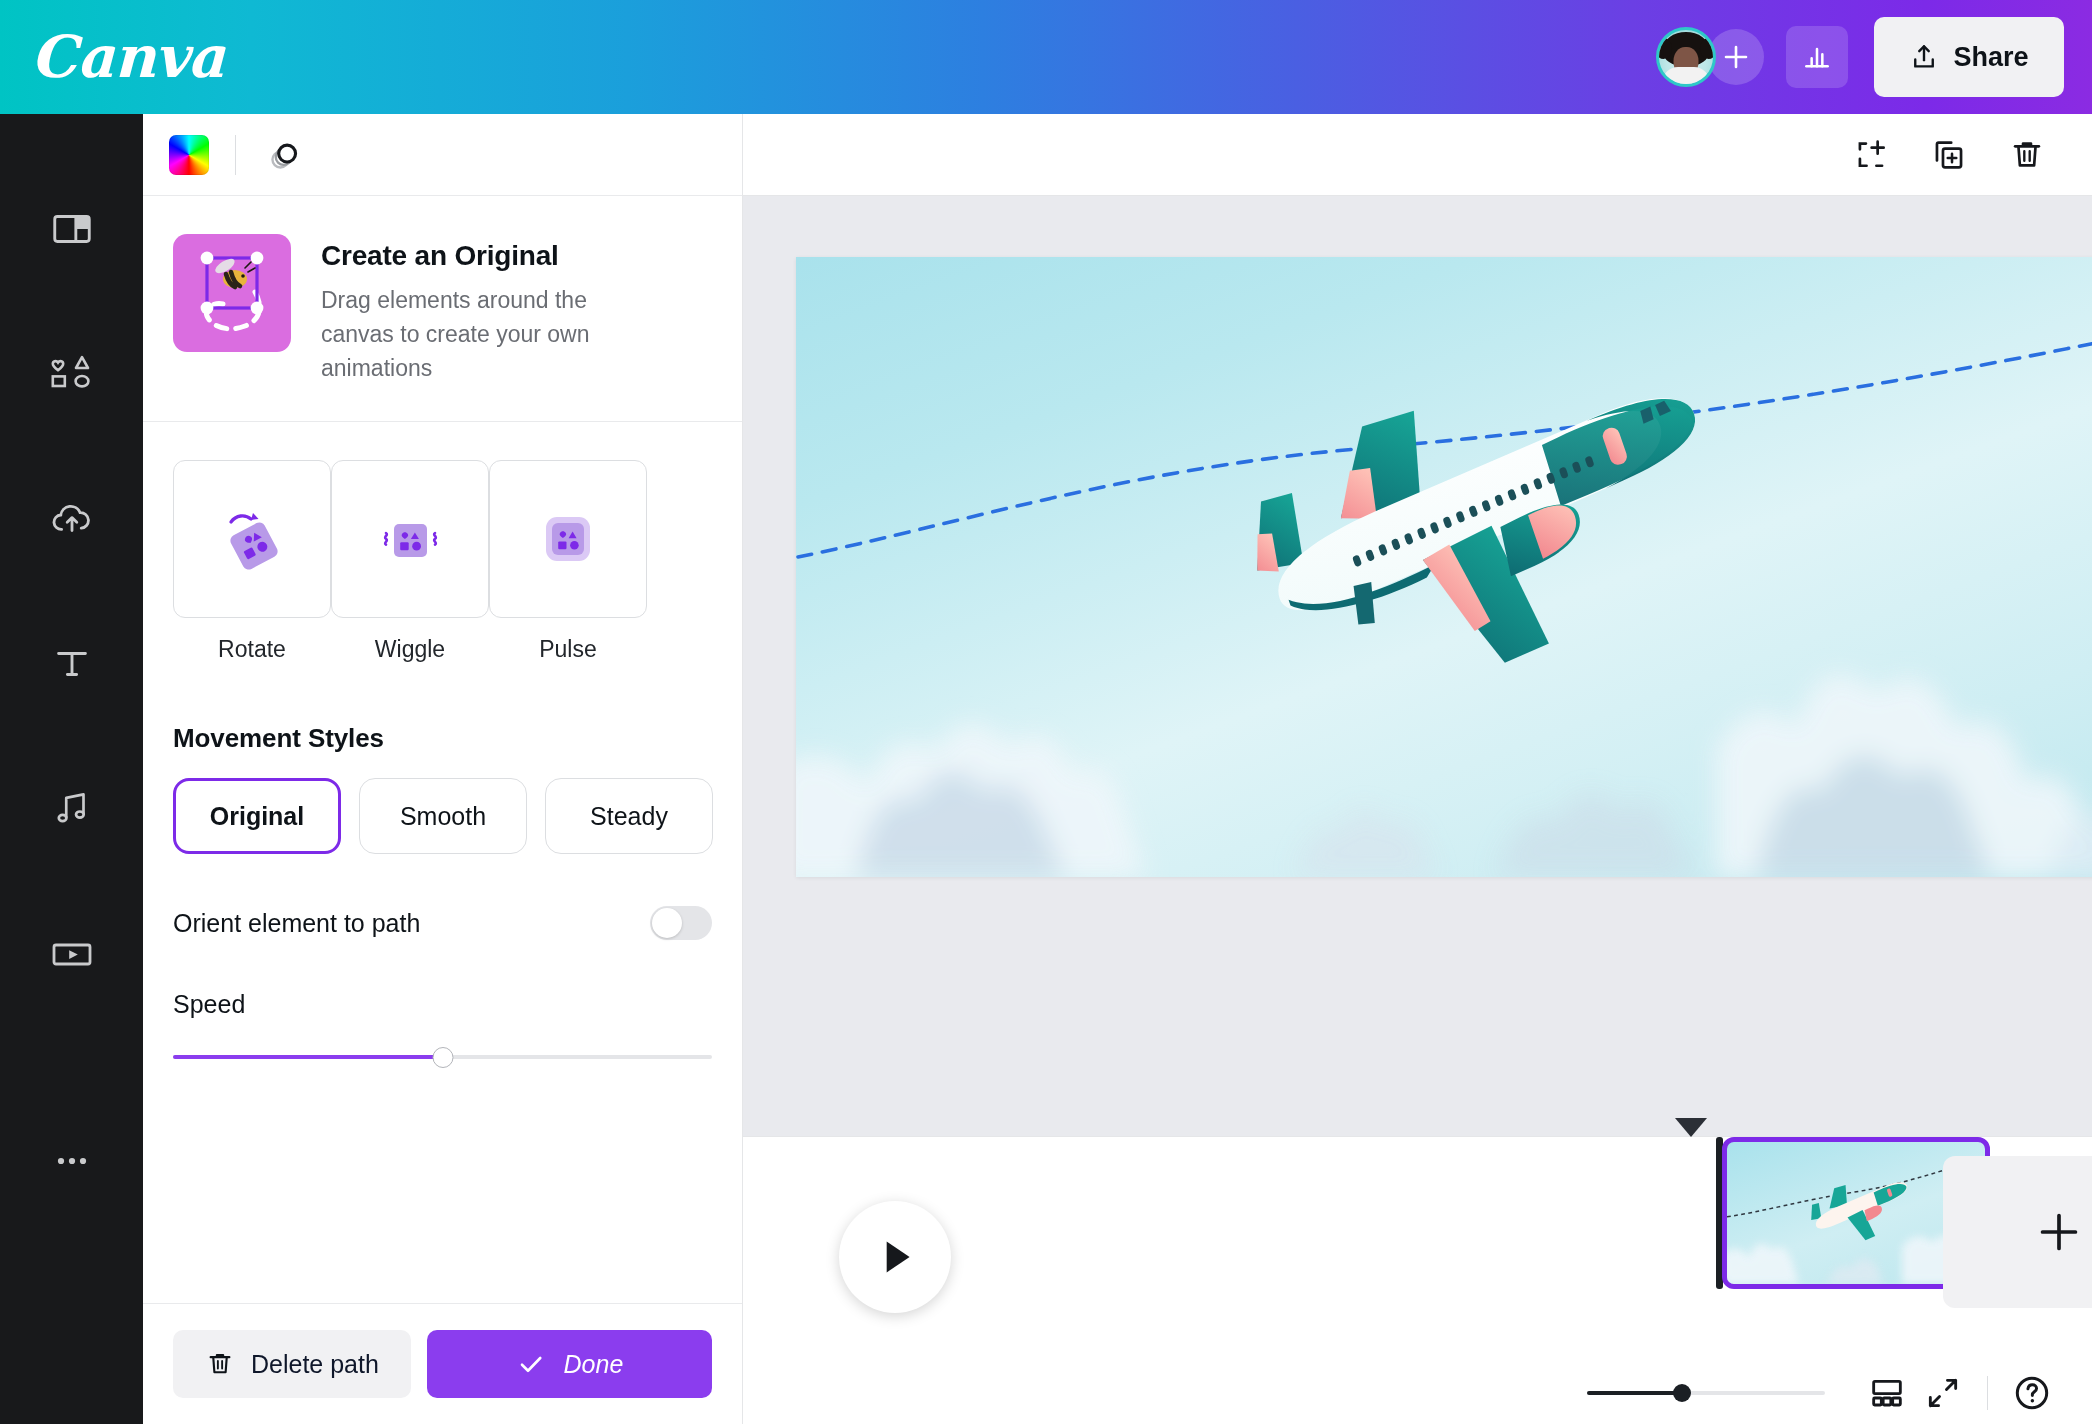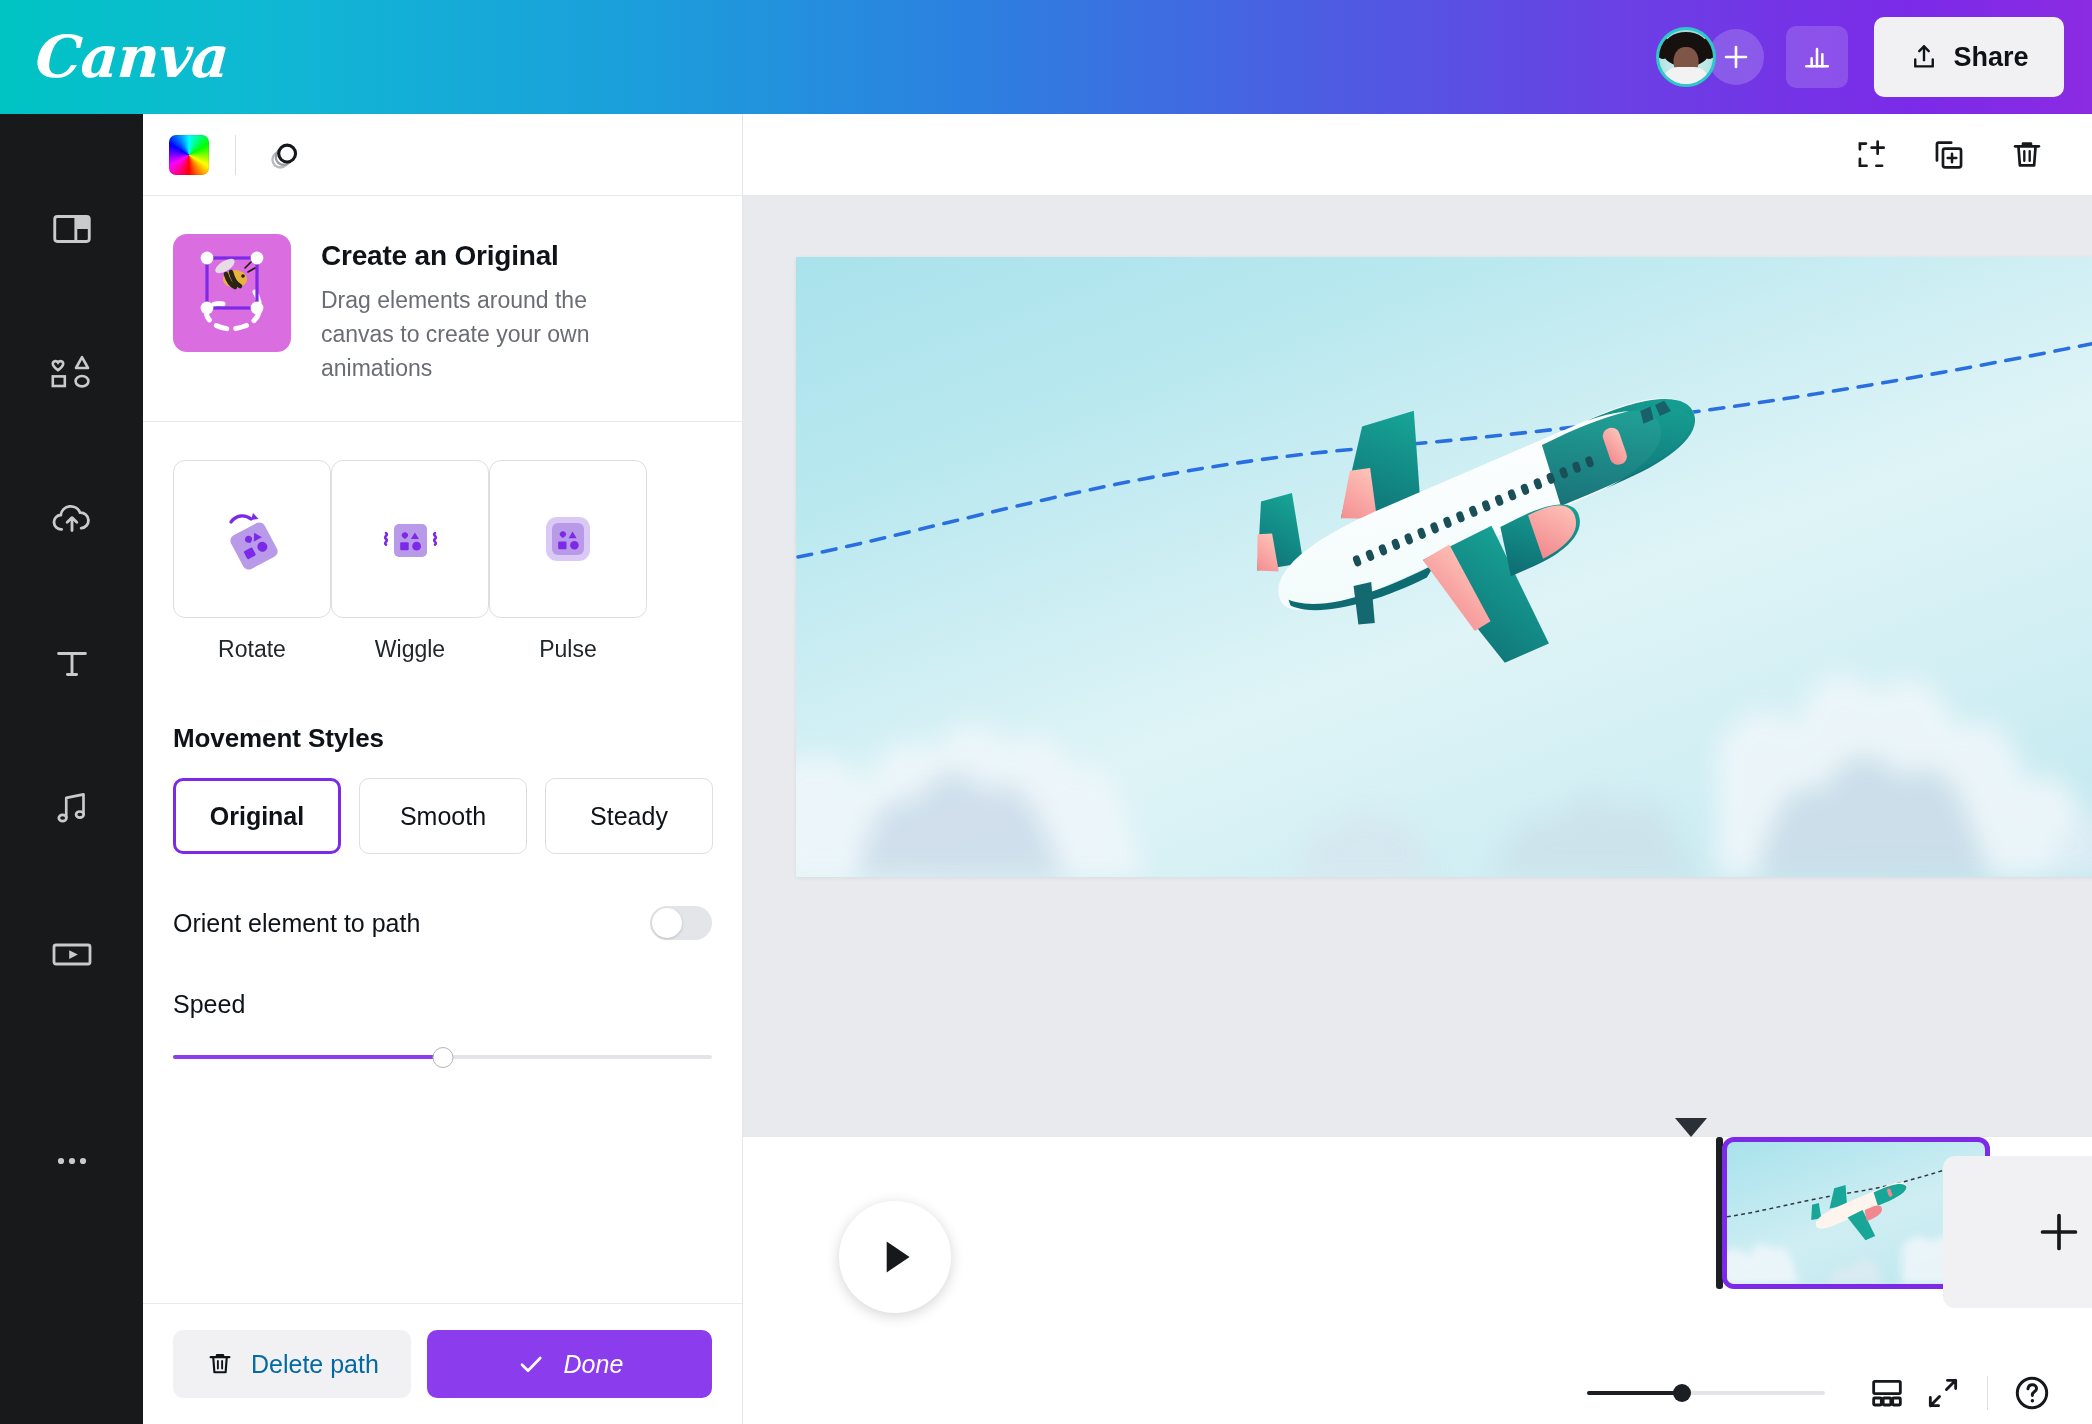--- a/index.html
+++ b/index.html
@@ -127,21 +127,21 @@
     width:158px; height:158px; border:1px solid #dcdee1; border-radius:12px;
     background:#fff; display:flex; align-items:center; justify-content:center;
   }
   .effect-label {
     margin-top:18px; text-align:center; font-size:23px; color:#22262b;
   }
 
   .styles-row { display:flex; gap:18px; margin-top:24px; }
   .style-btn {
     height:76px; min-width:168px; padding:0 22px; border:1px solid #dcdee1;
-    border-radius:10px; background:#fff;
+    border-radius:16px; background:#fff;
     display:flex; align-items:center; justify-content:center;
     font-size:25px; color:#0e1318;
   }
   .style-btn.active { border:3px solid #7d2ae8; font-weight:600; }
 
   .toggle-row {
     display:flex; align-items:center; justify-content:space-between;
     margin-top:52px;
   }
   .toggle-label { font-size:25px; color:#0e1318; }
@@ -170,21 +170,21 @@
     background:#fff; border:1.5px solid #b3b5ba;
   }
 
   .panel-footer {
     flex:0 0 auto; border-top:1px solid #e9eaec;
     padding:26px 30px; display:flex; gap:16px;
   }
   .btn-delete {
     height:68px; flex:0 0 auto; padding:0 32px; background:#f1f1f3;
     border-radius:10px; display:flex; align-items:center; gap:16px;
-    font-size:25px; color:#0369a1;
+    font-size:25px; color:#0f172a;
   }
   .btn-done {
     height:68px; flex:1 1 auto; background:#8b3dee; border-radius:10px;
     display:flex; align-items:center; justify-content:center; gap:18px;
     font-size:25px; color:#fff; font-weight:500;font-style:italic;
   }
 
   
   .stage {
     position:absolute; left:743px; top:196px; right:0; height:940px;

